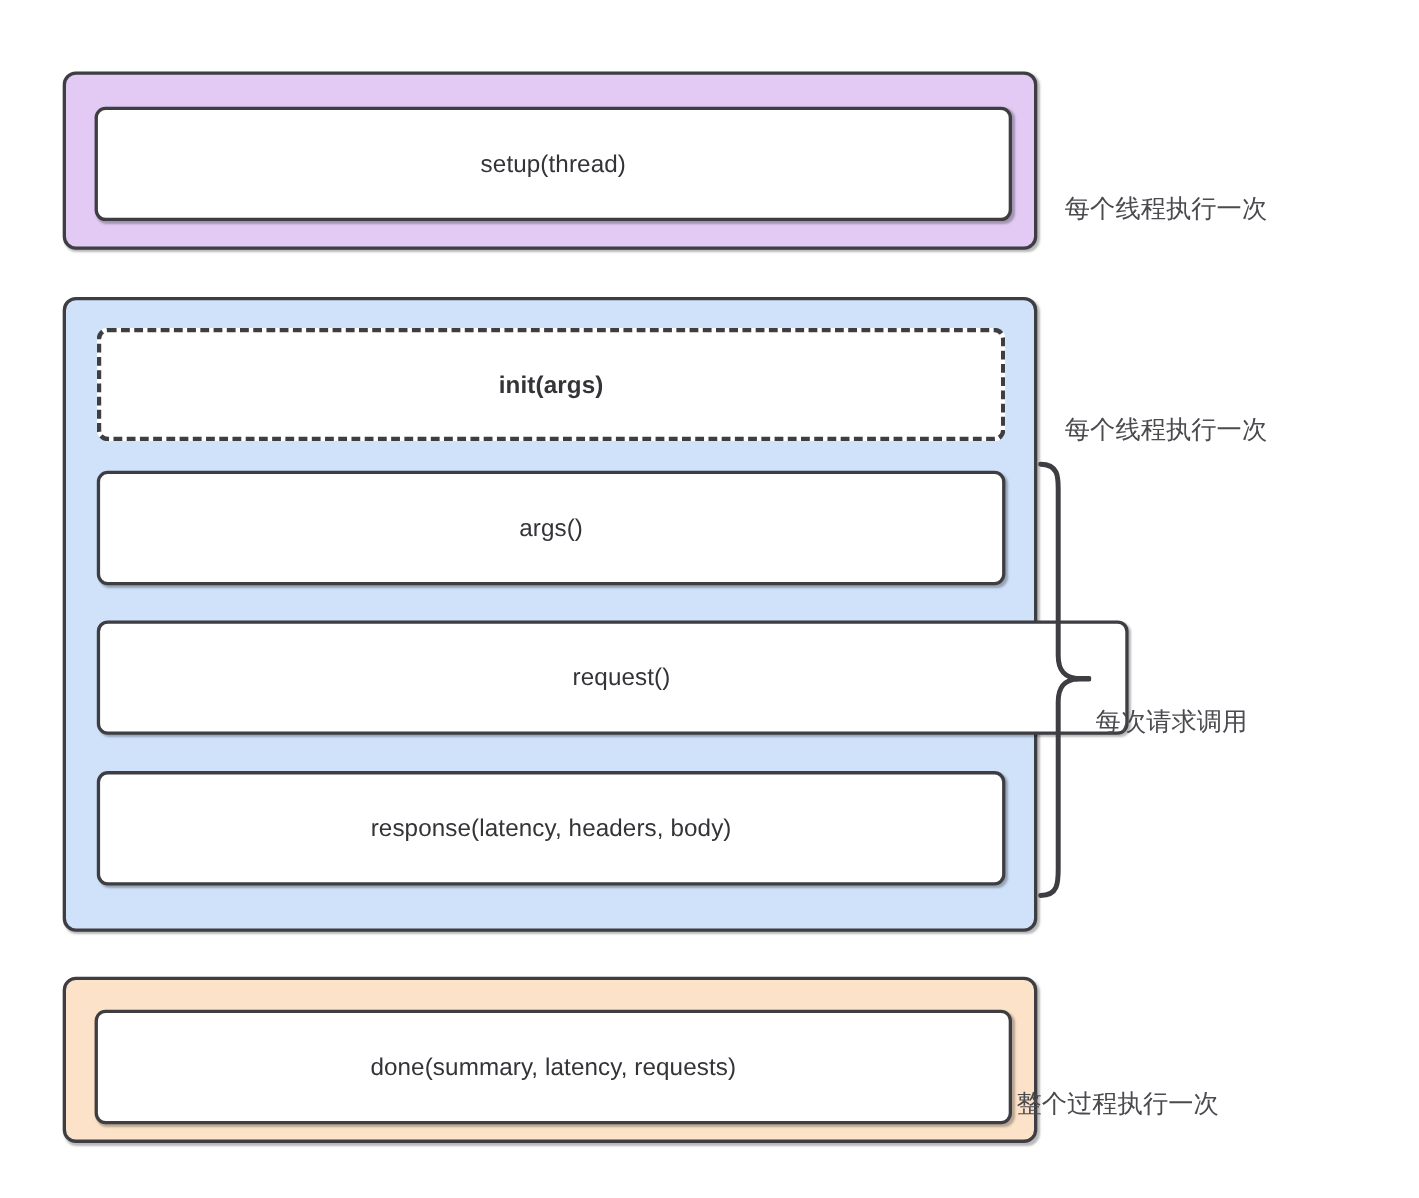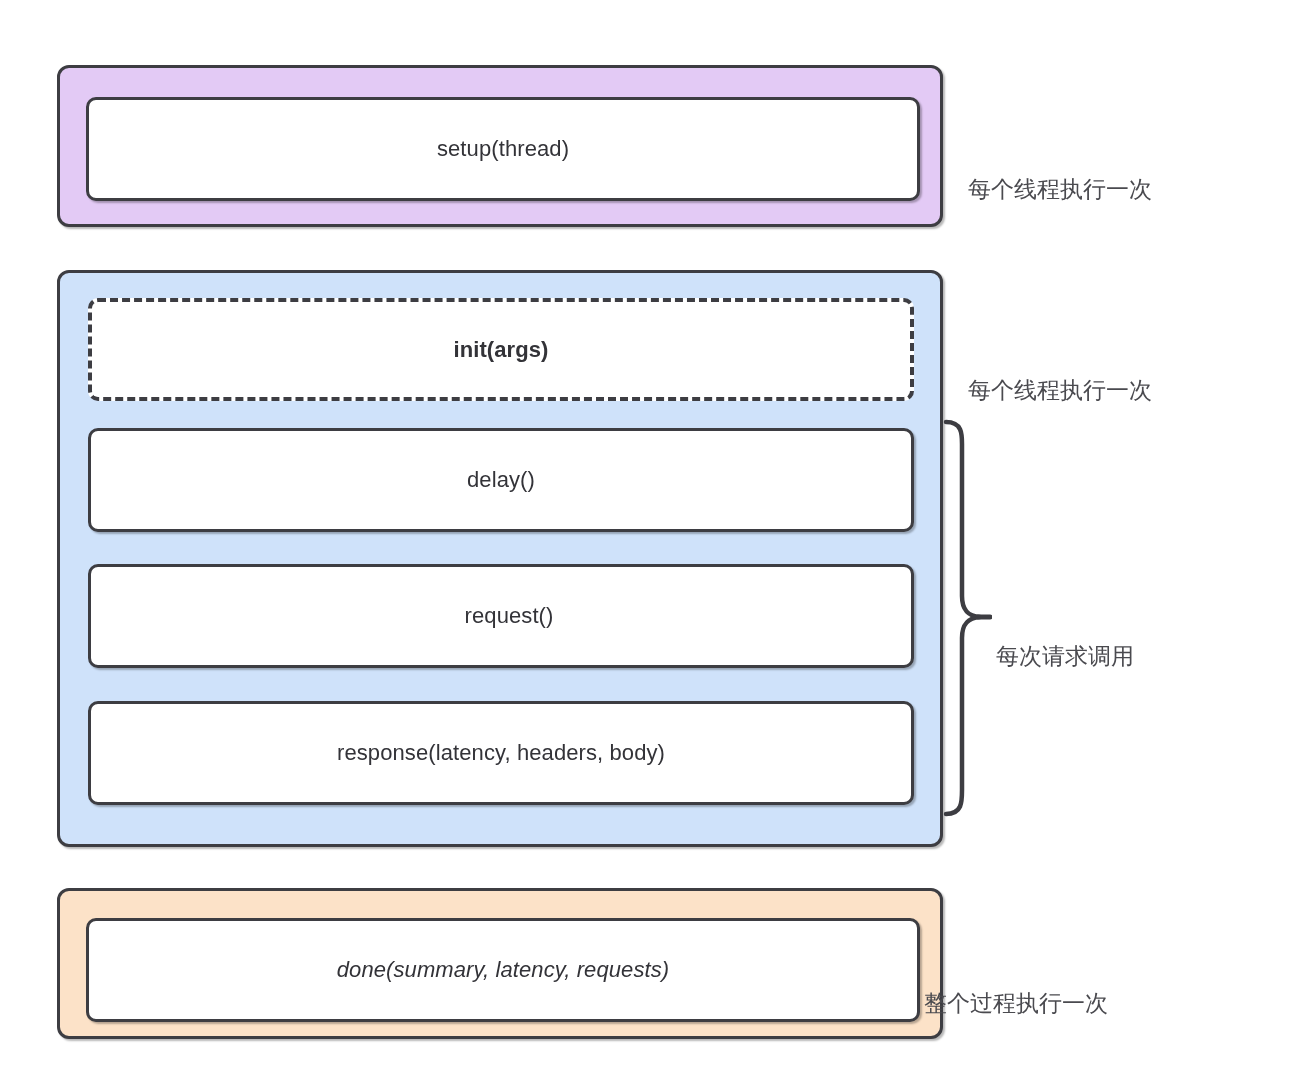--- a/index.html
+++ b/index.html
@@ -119,23 +119,23 @@
       <span class="step-label">setup(thread)</span>
     </div>
   </div>
   <div class="side-label setup-note">每个线程执行一次</div>
 
   <div class="group request-group">
     <div class="step dashed init-step" style="left:28px; top:25px; position:absolute; width:826px; height:103px;">
       <span class="step-label">init(args)</span>
     </div>
     <div class="step delay-step" style="left:28px; top:155px; position:absolute; width:826px; height:104px;">
-      <span class="step-label">delay()</span>
+      <span class="step-label">args()</span>
     </div>
-    <div class="step request-step" style="left:28px; top:291px; position:absolute; width:826px; height:104px;padding-left:16px;">
+    <div class="step request-step" style="left:28px; top:291px; position:absolute; width:938px; height:104px;padding-left:16px;">
       <span class="step-label">request()</span>
     </div>
     <div class="step response-step" style="left:28px; top:428px; position:absolute; width:826px; height:104px;">
       <span class="step-label">response(latency, headers, body)</span>
     </div>
   </div>
   <div class="side-label init-note">每个线程执行一次</div>
 
   <div class="brace">
     <svg width="62" height="400" viewBox="0 0 62 400" xmlns="http://www.w3.org/2000/svg">
@@ -145,19 +145,19 @@
                C 32 192, 38 198, 50 199
                C 38 200, 32 206, 32 220
                L 32 372
                C 32 384, 32 396, 16 396" fill="none" stroke="#3d3d42" stroke-width="4.5" stroke-linecap="round" stroke-linejoin="round"></path>
       <path d="M 48 199 L 60 199" fill="none" stroke="#3d3d42" stroke-width="5" stroke-linecap="round"></path>
     </svg>
   </div>
   <div class="side-label request-note">每次请求调用</div>
 
   <div class="group done-group">
-    <div class="step done-step" style="left:26px; top:27px; position:absolute; width:834px; height:104px;font-style:italic;">
+    <div class="step done-step" style="left:26px; top:27px; position:absolute; width:834px; height:104px;">
       <span class="step-label">done(summary, latency, requests)</span>
     </div>
   </div>
   <div class="side-label done-note">整个过程执行一次</div>
 
 </div>
 
 </body></html>

